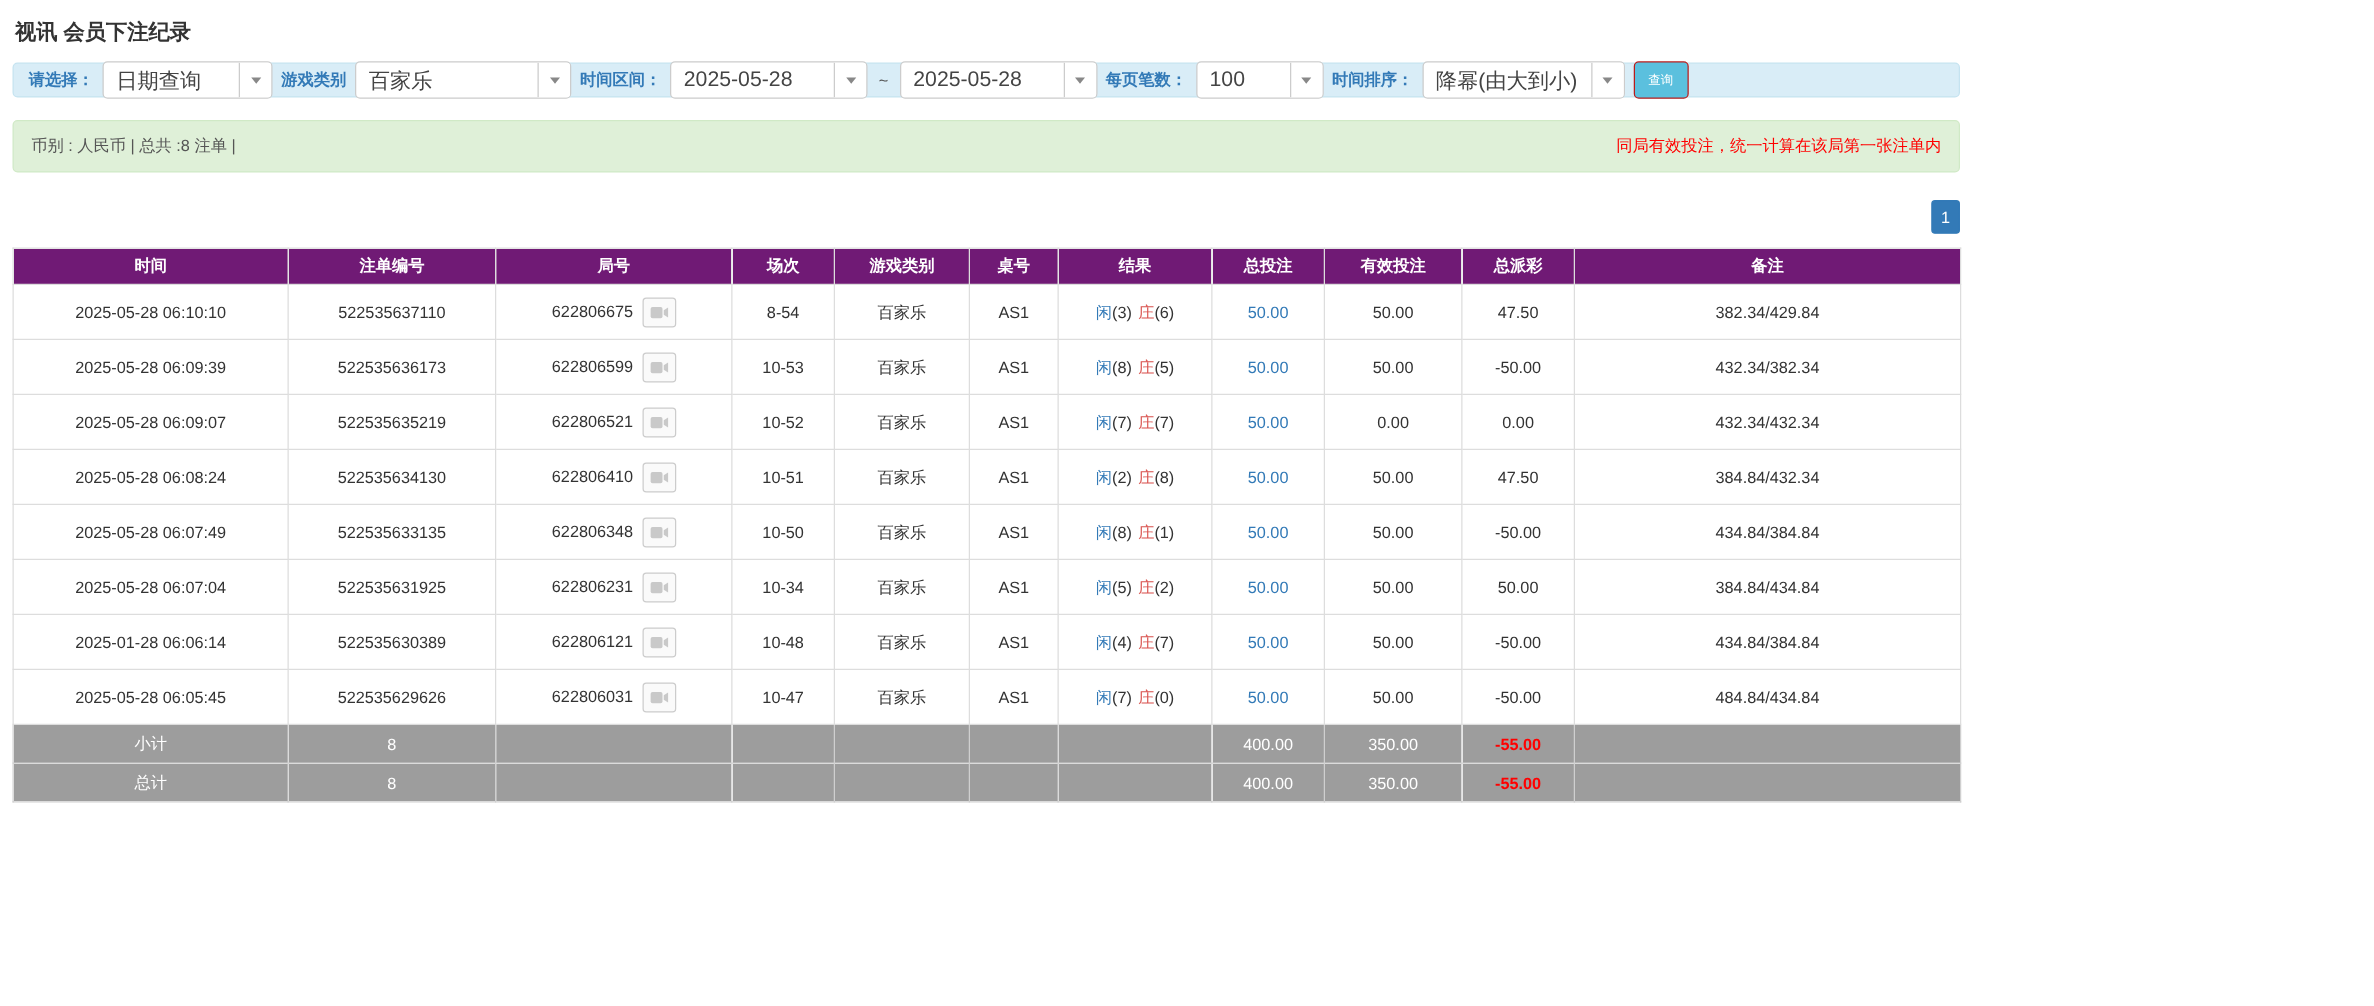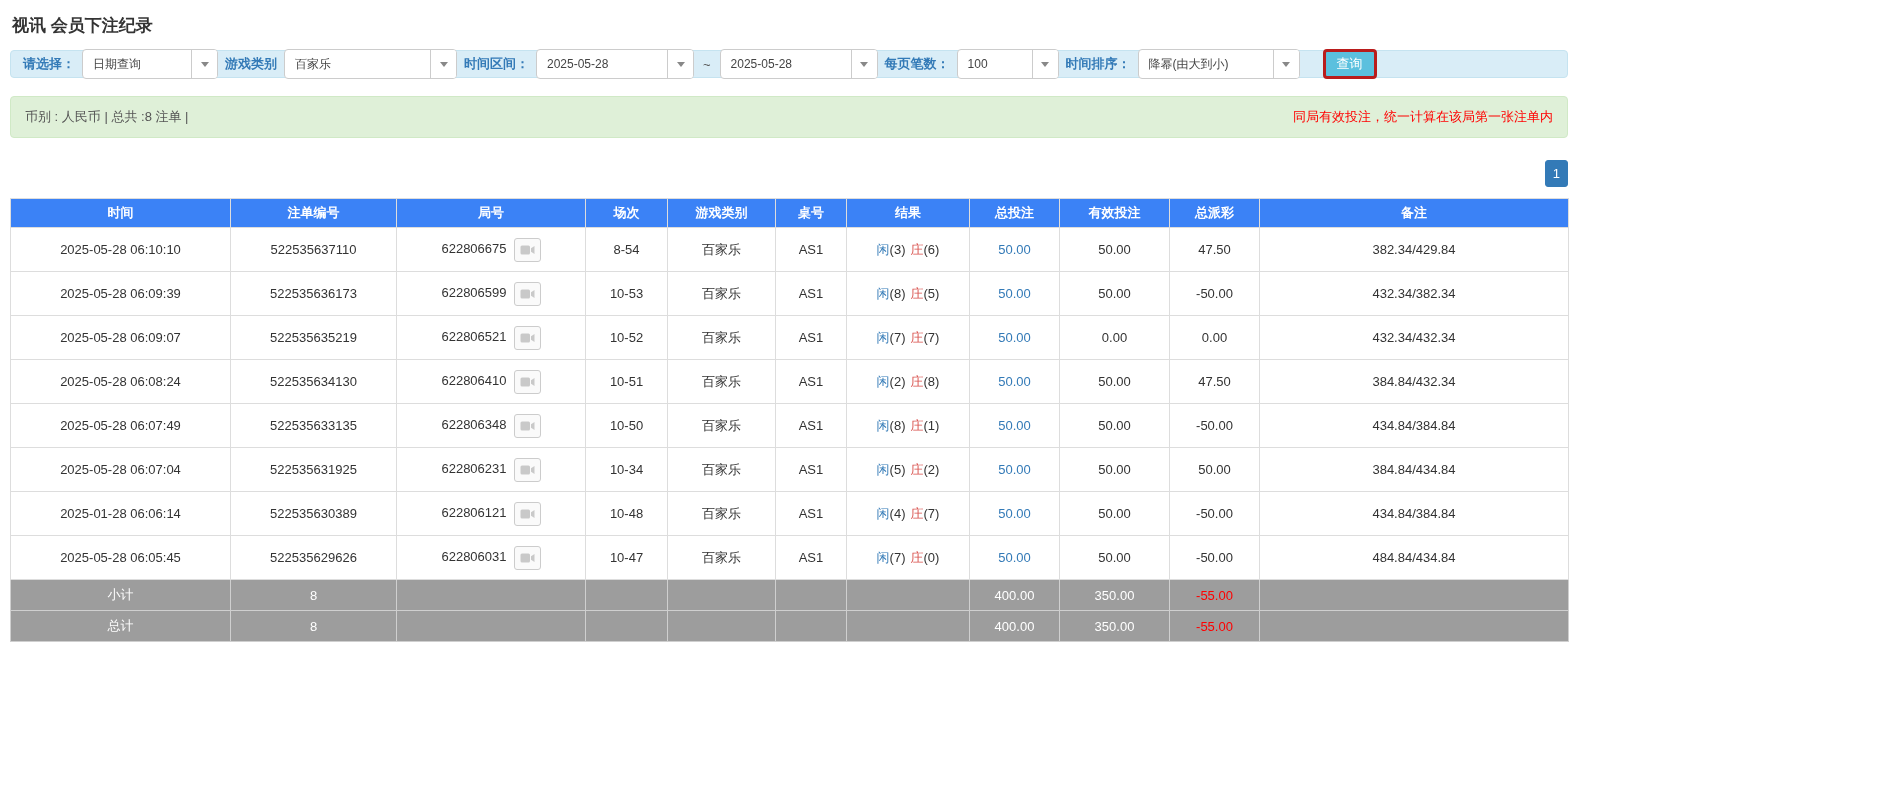--- a/index.html
+++ b/index.html
@@ -41,21 +41,21 @@
     border: 1px solid #ccc;
     border-radius: 4px;
     overflow: hidden;
     cursor: pointer;
   }
   .select-value {
     flex: 1;
     display: flex;
     align-items: center;
     padding: 0 10px;
-    font-size: 12px;
+    font-size: 17px;
     color: #444;
     white-space: nowrap;
     overflow: hidden;
   }
   .select-btn {
     width: 26px;
     border-left: 1px solid #ccc;
     background: #fff;
     display: flex;
     align-items: center;
@@ -69,27 +69,27 @@
   }
   .w-query { width: 136px; }
   .w-game  { width: 173px; }
   .w-date  { width: 158px; }
   .w-size  { width: 102px; }
   .w-sort  { width: 162px; }
   .tilde { color: #555; padding: 0 2px; }
   .search-btn {
     height: 30px;
     background: #5bc0de;
-    border: 3px solid #b91c1c;
+    border: 1px solid #b91c1c;
     color: #fff;
-    font-size: 13px;
+    font-size: 10px;
     padding: 0 11px;
     border-radius: 4px;
     cursor: pointer;
-    margin-left: 16px;
+    margin-left: 0;
     font-family: inherit;
   }
 
   
   .summary-bar {
     margin-top: 18px;
     background: #dff0d8;
     border: 1px solid #d0e9c6;
     border-radius: 4px;
     height: 42px;
@@ -125,21 +125,21 @@
   }
 
   
   table.records {
     width: 100%;
     border-collapse: collapse;
     table-layout: fixed;
     font-size: 13px;
   }
   table.records th {
-    background: #3b82f6;
+    background: #701a75;
     color: #fff;
     font-weight: bold;
     height: 29px;
     border: 1px solid #ddd;
     text-align: center;
     overflow: hidden;
     white-space: nowrap;
   }
   table.records td {
     border: 1px solid #ddd;
@@ -171,21 +171,21 @@
     cursor: pointer;
   }
 
   tr.footer-row td {
     background: #9d9d9d;
     color: #fff;
     height: 31px;
     border: 1px solid #cfcfcf;
     font-size: 13px;
   }
-  tr.footer-row td.neg-cell { color: #f00; }
+  tr.footer-row td.neg-cell { color: #f00; font-weight: bold; }
 </style>
 </head>
 <body>
 
 <div class="page">
 
   <div class="page-title">视讯 会员下注纪录</div>
 
   <div class="filter-bar">
     <span class="filter-label">请选择：</span>

